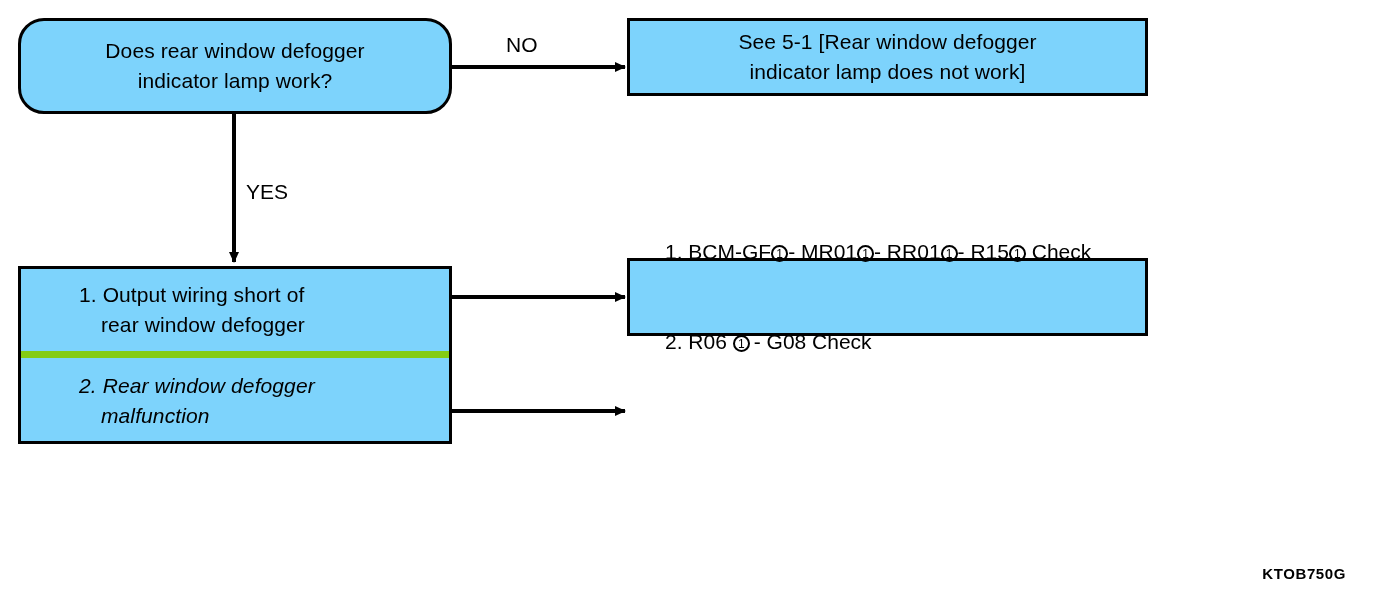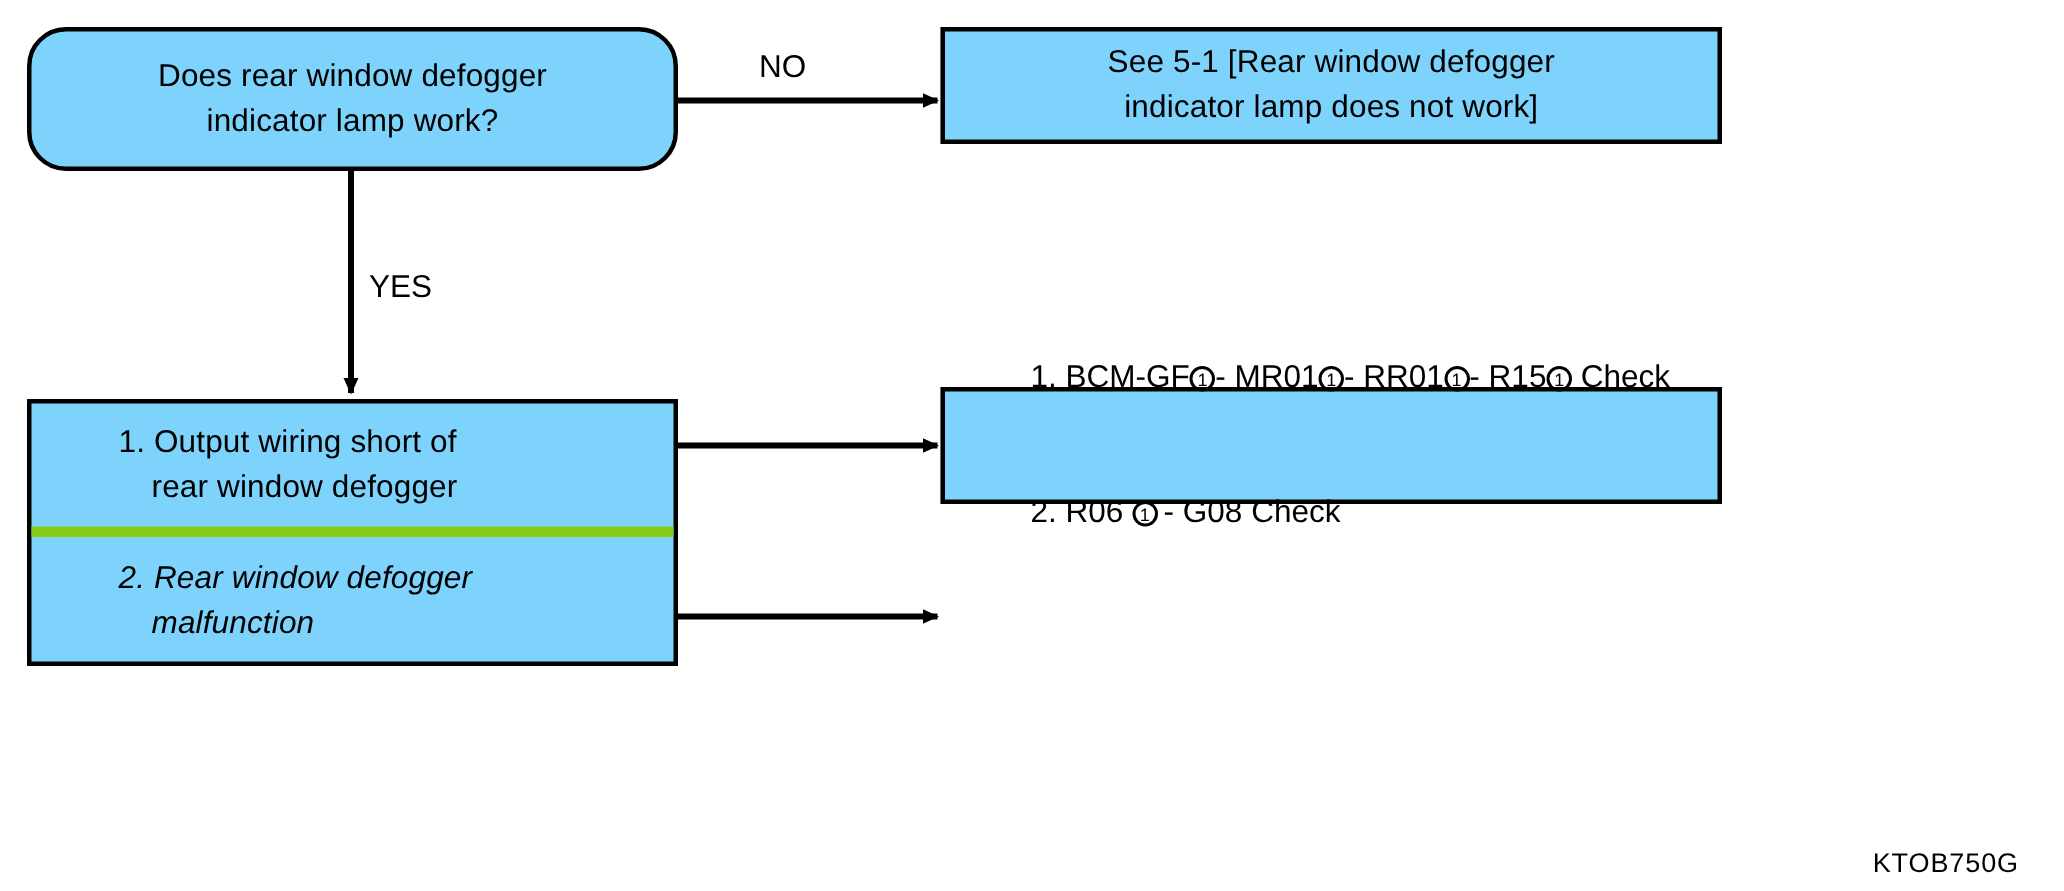--- a/index.html
+++ b/index.html
@@ -68,21 +68,20 @@
     flex-direction: column;
     justify-content: flex-start;
   }
   #node-causes .node-cell:first-child { height: 82px; flex: 0 0 82px; }
   #node-causes .node-cell:last-child  { height: 93px; flex: 0 0 93px; }
   #node-causes .txt { padding-left: 58px; }
   #node-check-list {
     left: 627px; top: 258px; width: 521px; height: 78px;
     align-items: flex-start;
     justify-content: center;
-    padding-left: 22px;
   }
   #node-workshop {
     left: 627px; top: 385px; width: 521px; height: 51px;
     align-items: flex-start;
     justify-content: center;
   }
   #node-workshop .txt { padding-left: 22px; }
 
   
   .edge-label {
@@ -112,23 +111,24 @@
     font-size: 21px;
     line-height: 30px;
     white-space: pre;
   }
 
   
   #footer-code {
     position: absolute;
     right: 30px;
     top: 565px;
-    font-size: 18px;
+    font-size: 15px;
     letter-spacing: 0.6px;
     white-space: pre;
+    font-weight: bold;
   }
   svg.connectors {
     position: absolute;
     left: 0; top: 0;
     width: 1376px;
     height: 594px;
     pointer-events: none;
   }
 </style>
 </head>

